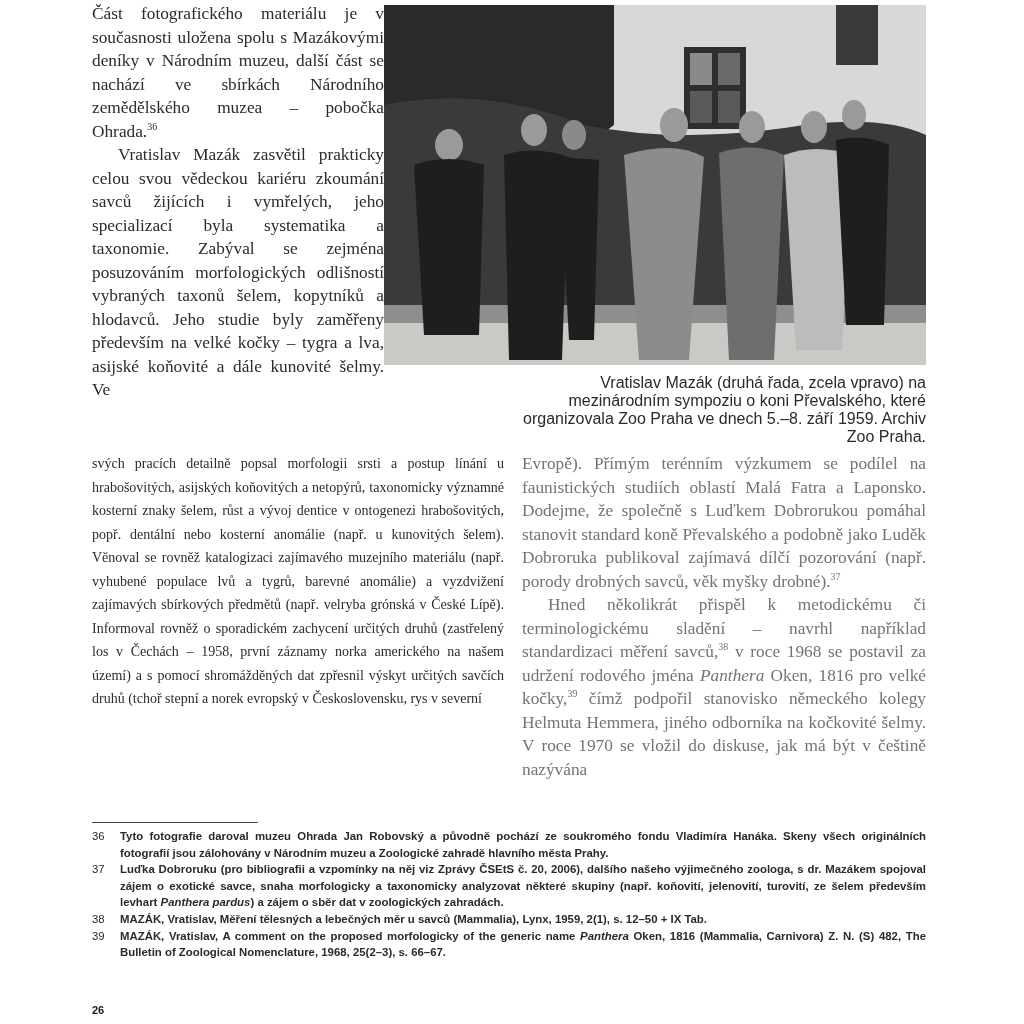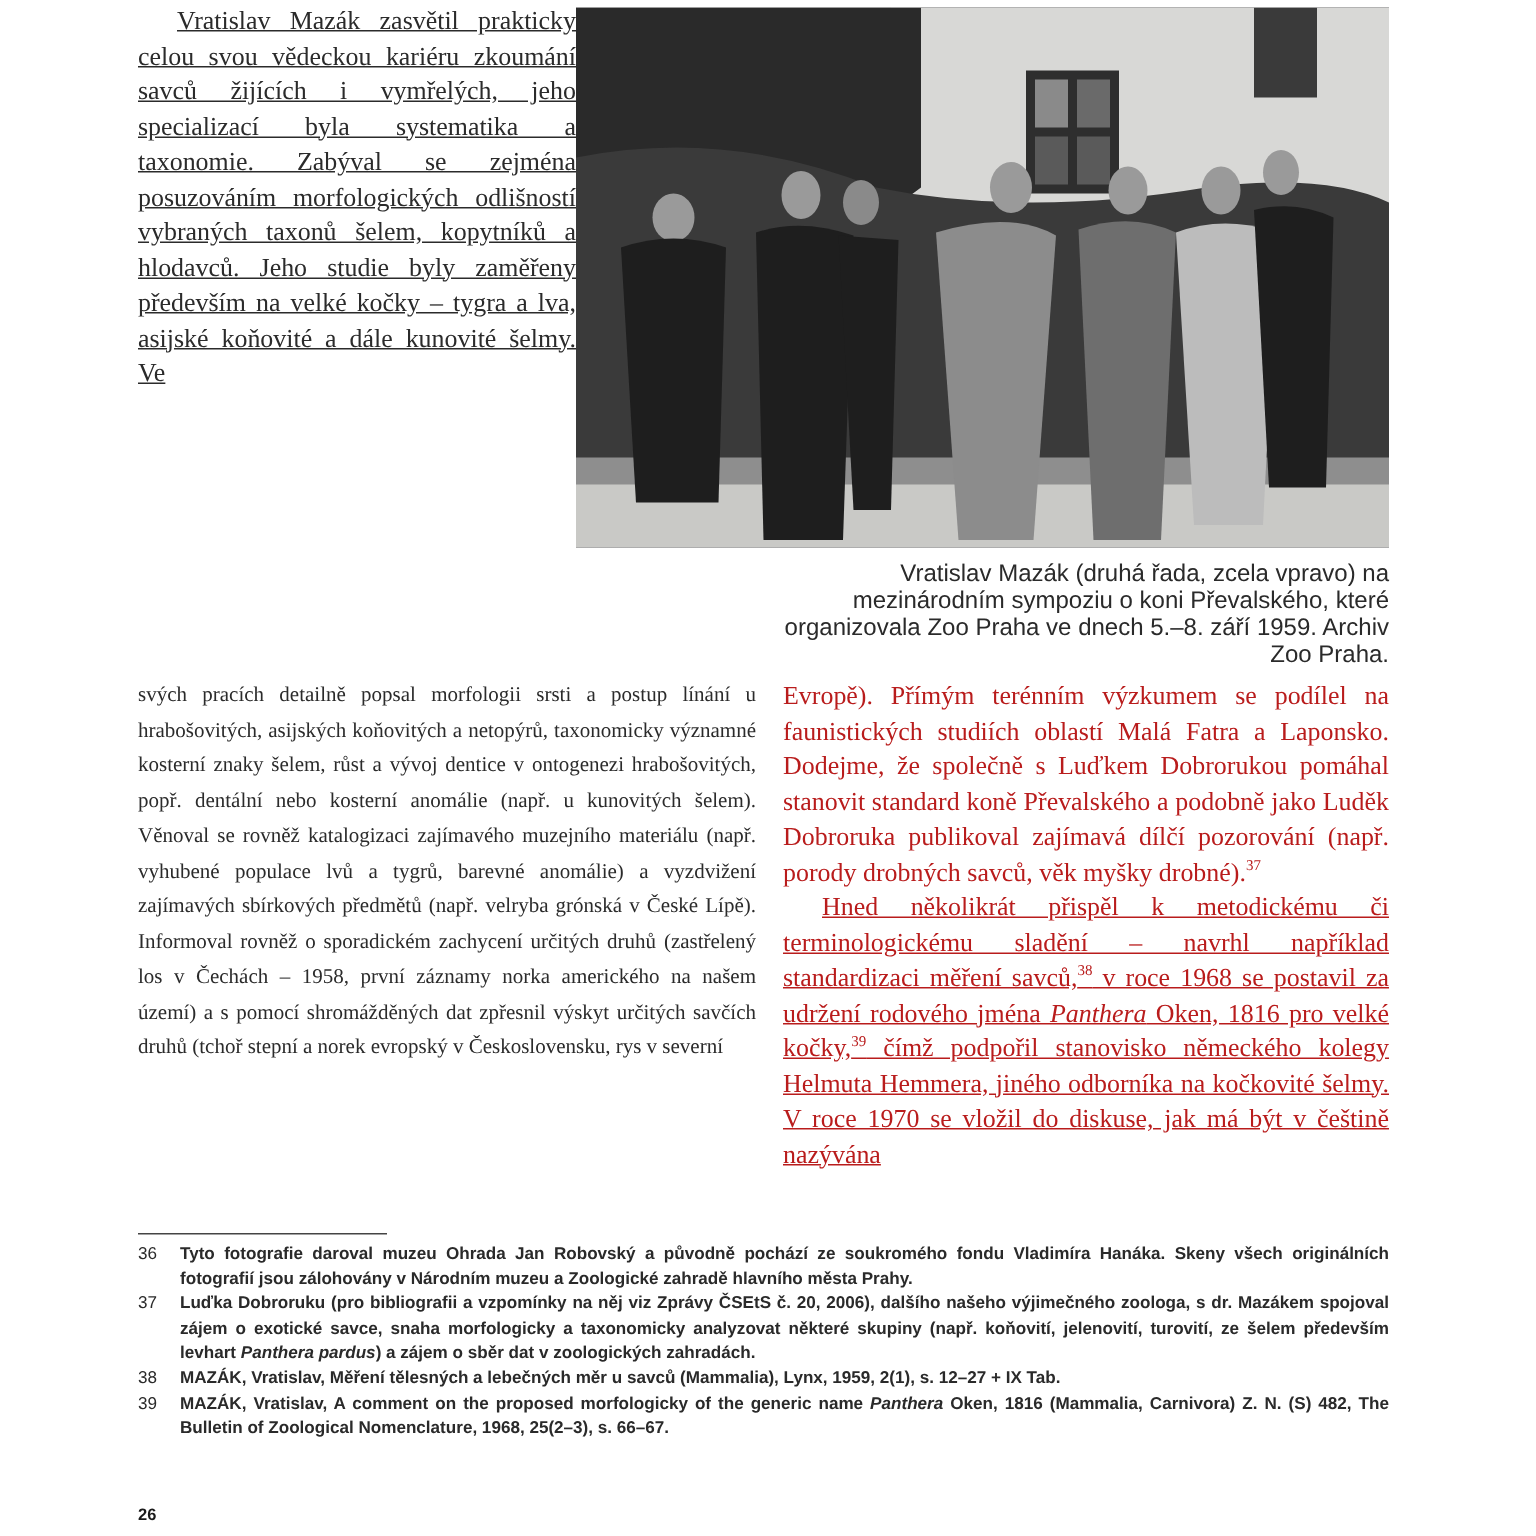--- a/index.html
+++ b/index.html
@@ -14,24 +14,24 @@
   .col-left-bottom {
     position:absolute; left:92px; top:452px; width:412px;
     font-family: "Liberation Serif", "DejaVu Serif", serif;
     font-size:14px; line-height:23.5px; text-align:justify;
     color:#2b2b2b;
   }
   .col-right {
     position:absolute; left:522px; top:452px; width:404px;
     font-family: "Liberation Serif", "DejaVu Serif", serif;
     font-size:17.3px; line-height:23.5px; text-align:justify;
-    color:#b91c1c;
+    color:#737373;
   }
   p { margin:0; }
-  .indent { text-indent:26px;text-decoration:underline; }
+  .indent { text-indent:26px; }
   sup { font-size:10px; line-height:0; vertical-align:super; }
 
   .photo {
     position:absolute; left:384px; top:5px; width:542px; height:360px;
     background:#555; overflow:hidden;
   }
   .caption {
     position:absolute; left:520px; top:374px; width:406px;
     font-family: "Liberation Sans", "DejaVu Sans", sans-serif;
     font-size:16px; line-height:18px; text-align:right; color:#2a2a2a;
@@ -49,20 +49,21 @@
   .page-num {
     position:absolute; left:92px; top:1004px;
     font-family: "Liberation Sans", "DejaVu Sans", sans-serif;
     font-weight:bold; font-size:11px; color:#1a1a1a;
   }
 </style>
 </head>
 <body>
 
 <div class="col-left-top">
+  <p><span>Část fotografického materiálu je v současnosti uložena spolu s Mazákovými deníky v Národním muzeu, další část se nachází ve sbírkách Národního zemědělského muzea – pobočka Ohrada.</span><sup>36</sup></p>
   <p class="indent">Vratislav Mazák zasvětil prakticky celou svou vědeckou kariéru zkoumání savců žijících i vymřelých, jeho specializací byla systematika a taxonomie. Zabýval se zejména posuzováním morfologických odlišností vybraných taxonů šelem, kopytníků a hlodavců. Jeho studie byly zaměřeny především na velké kočky – tygra a lva, asijské koňovité a dále kunovité šelmy. Ve</p>
 </div>
 
 <div class="photo">
   <svg width="542" height="360" viewBox="0 0 542 360">
     <defs>
       <linearGradient id="sky" x1="0" y1="0" x2="0" y2="1">
         <stop offset="0" stop-color="#cfcfcf"></stop>
         <stop offset="1" stop-color="#b5b5b5"></stop>
       </linearGradient>
@@ -115,21 +116,21 @@
   <div class="fn">
     <span class="fn-num">36</span>
     <span class="fn-text">Tyto fotografie daroval muzeu Ohrada Jan Robovský a původně pochází ze soukromého fondu Vladimíra Hanáka. Skeny všech originálních fotografií jsou zálohovány v Národním muzeu a Zoologické zahradě hlavního města Prahy.</span>
   </div>
   <div class="fn">
     <span class="fn-num">37</span>
     <span class="fn-text"><span>Luďka Dobroruku (pro bibliografii a vzpomínky na něj viz Zprávy ČSEtS č. 20, 2006), dalšího našeho výjimečného zoologa, s dr. Mazákem spojoval zájem o exotické savce, snaha morfologicky a taxonomicky analyzovat některé skupiny (např. koňovití, jelenovití, turovití, ze šelem především levhart </span><i>Panthera pardus</i><span>) a zájem o sběr dat v zoologických zahradách.</span></span>
   </div>
   <div class="fn">
     <span class="fn-num">38</span>
-    <span class="fn-text">MAZÁK, Vratislav, Měření tělesných a lebečných měr u savců (Mammalia), Lynx, 1959, 2(1), s. 12–27 + IX Tab.</span>
+    <span class="fn-text">MAZÁK, Vratislav, Měření tělesných a lebečných měr u savců (Mammalia), Lynx, 1959, 2(1), s. 12–50 + IX Tab.</span>
   </div>
   <div class="fn">
     <span class="fn-num">39</span>
     <span class="fn-text"><span>MAZÁK, Vratislav, A comment on the proposed morfologicky of the generic name </span><i>Panthera</i><span> Oken, 1816 (Mammalia, Carnivora) Z. N. (S) 482, The Bulletin of Zoological Nomenclature, 1968, 25(2–3), s. 66–67.</span></span>
   </div>
 </div>
 
 <div class="page-num">26</div>
 
 </body></html>

